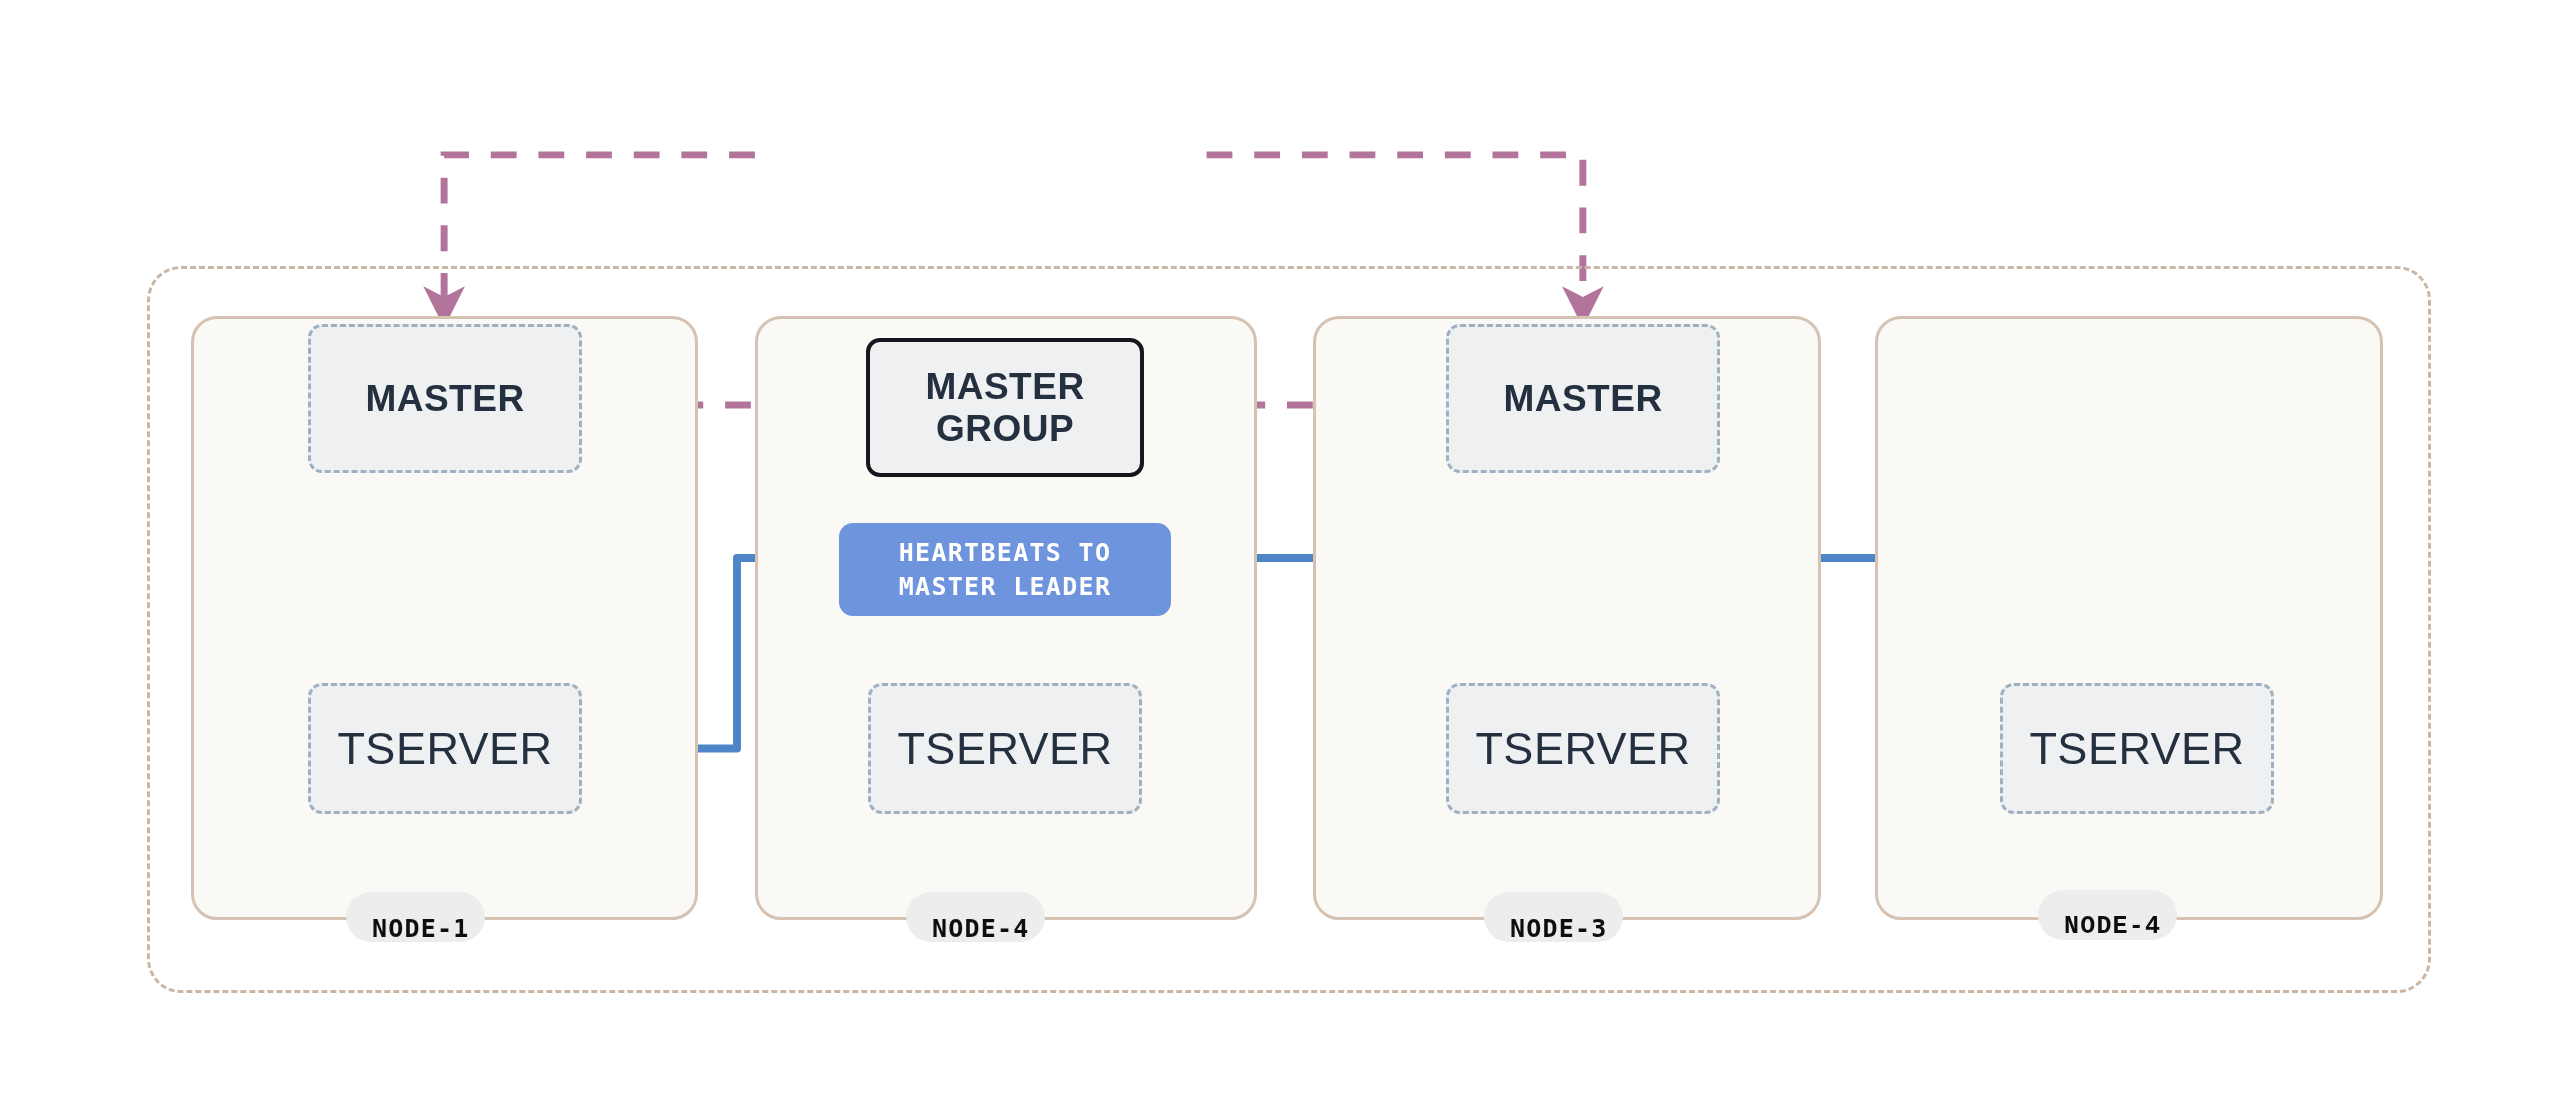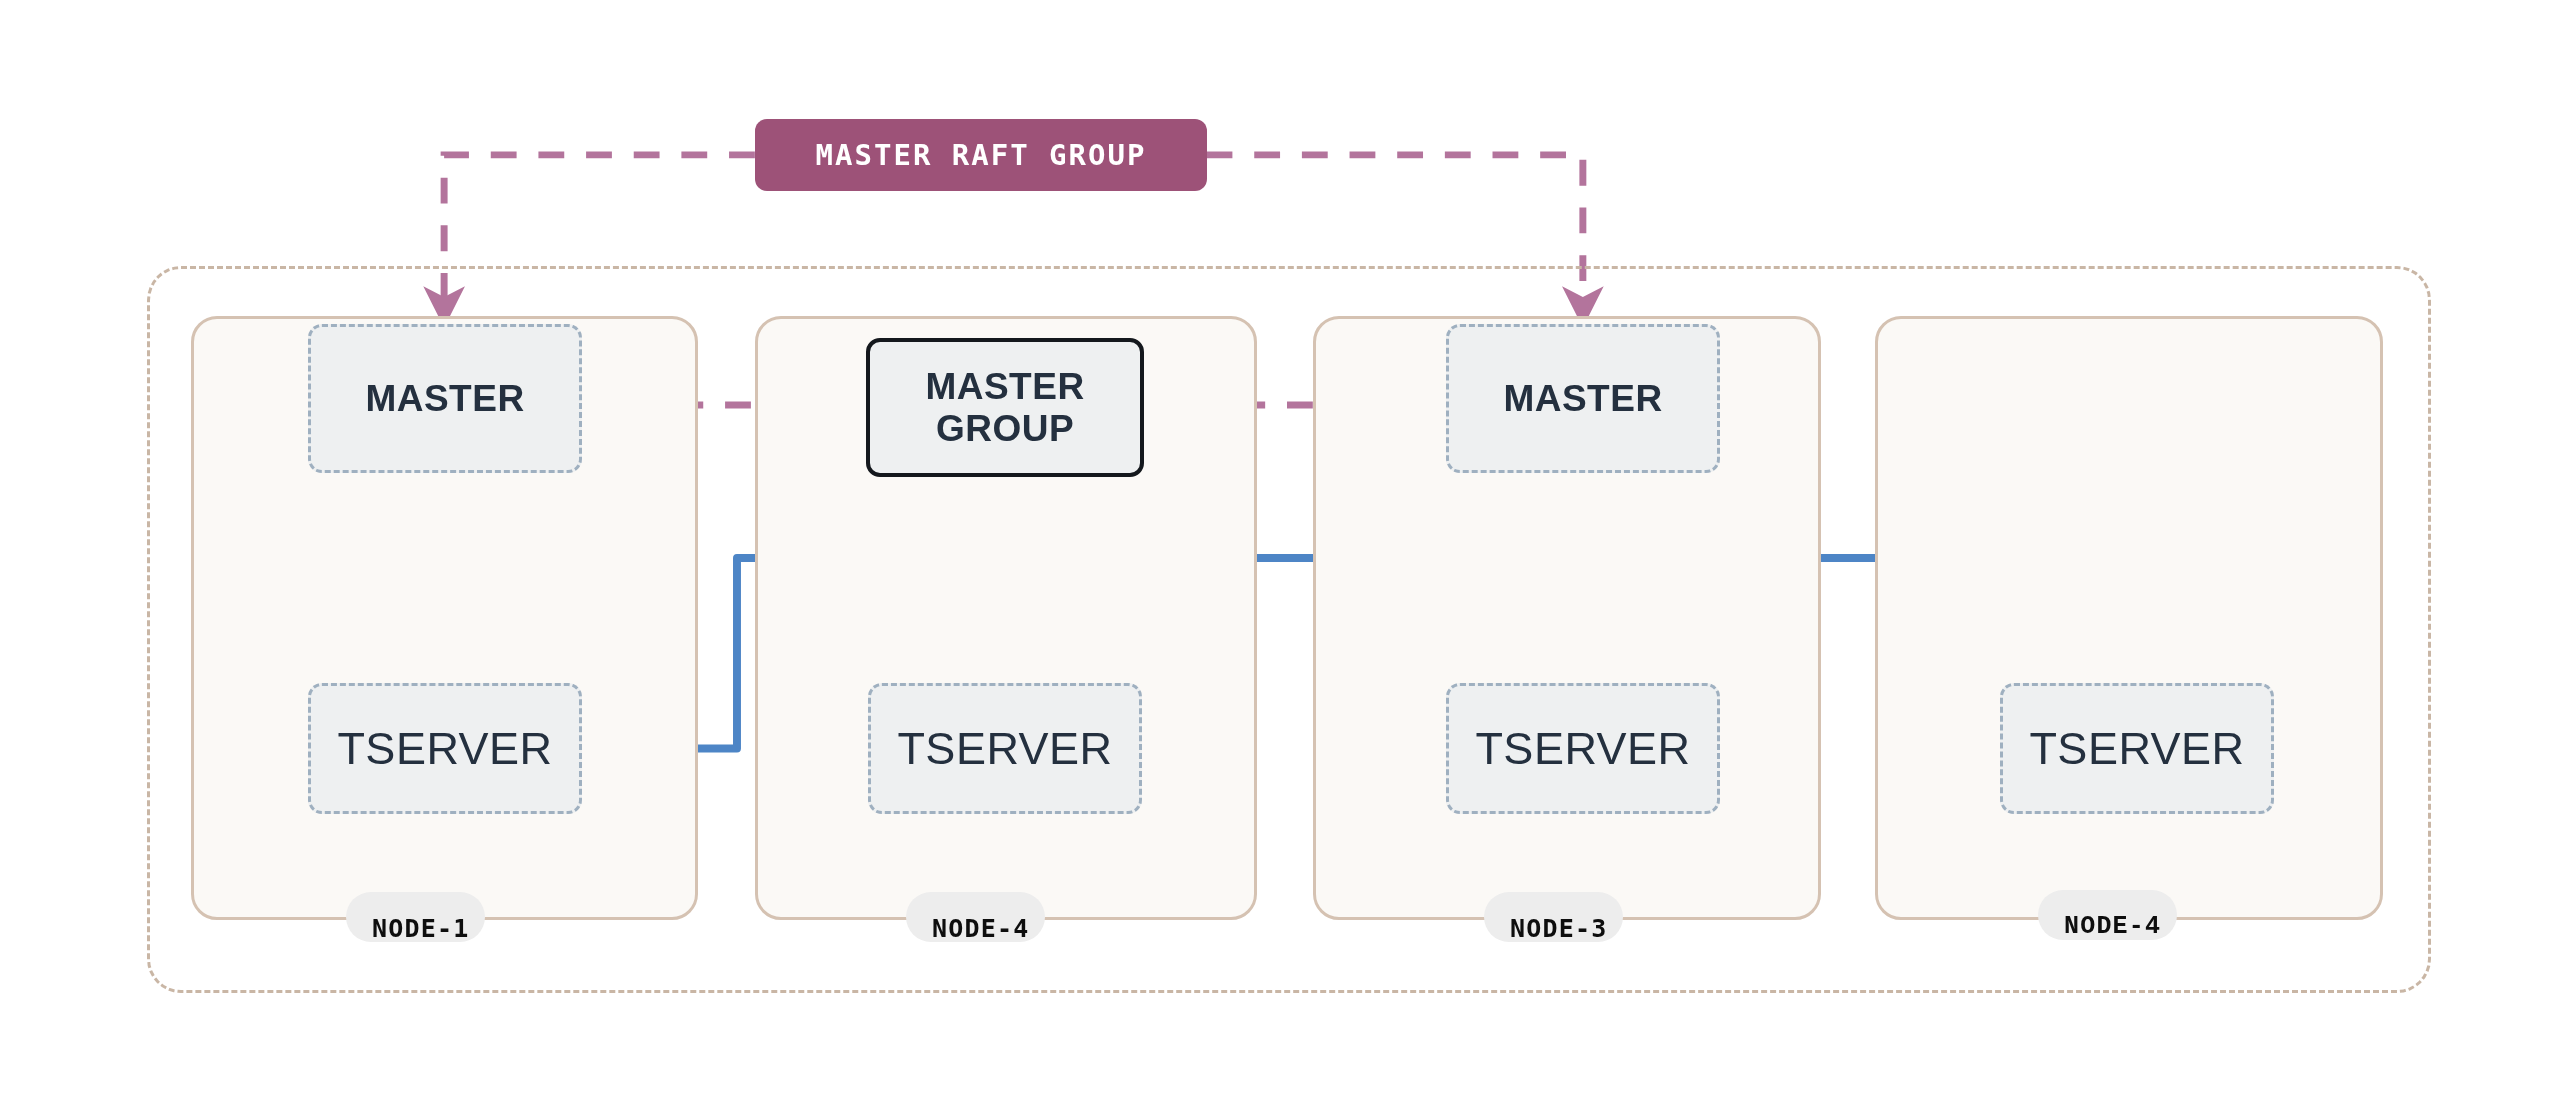--- a/index.html
+++ b/index.html
@@ -225,23 +225,20 @@
       <path d="M 986 527 L 986 480" fill="none" stroke="#4d85c6" stroke-width="8" marker-end="url(#arrow-blue)"></path>
       <path d="M 1034 527 L 1034 480" fill="none" stroke="#4d85c6" stroke-width="8" marker-end="url(#arrow-blue)"></path>
       <path d="M 1084 527 L 1084 480" fill="none" stroke="#4d85c6" stroke-width="8" marker-end="url(#arrow-blue)"></path>
     </g>
   </svg>
 
   <div class="html-layer">
 
     <div class="cluster-frame"></div>
 
-    <div class="raft-pill">
-      <span>MASTER RAFT GROUP</span>
-    </div>
 
     <div class="node-box" style="left:191px; width:507px;"></div>
     <div class="svc-box svc-master" style="left:308px; top:324px; width:274px; height:149px;">
       <span>MASTER</span>
     </div>
     <div class="svc-box svc-tserver" style="left:308px; top:683px; width:274px; height:131px;">
       <span>TSERVER</span>
     </div>
     <div class="node-label" style="left:346px; top:892px; width:139px;">
       <span>NODE-1</span>
@@ -271,16 +268,20 @@
     </div>
 
     <div class="node-box" style="left:1875px; width:508px;"></div>
     <div class="svc-box svc-tserver" style="left:2000px; top:683px; width:274px; height:131px;">
       <span>TSERVER</span>
     </div>
     <div class="node-label" style="left:2038px; top:890px; width:139px;font-family:Liberation Mono, monospace;">
       <span>NODE-4</span>
     </div>
 
+    <div class="heartbeat-pill">
+      <span>HEARTBEATS TO</span>
+      <span>MASTER LEADER</span>
+    </div>
 
   </div>
 </div>
 
 
 </body></html>

